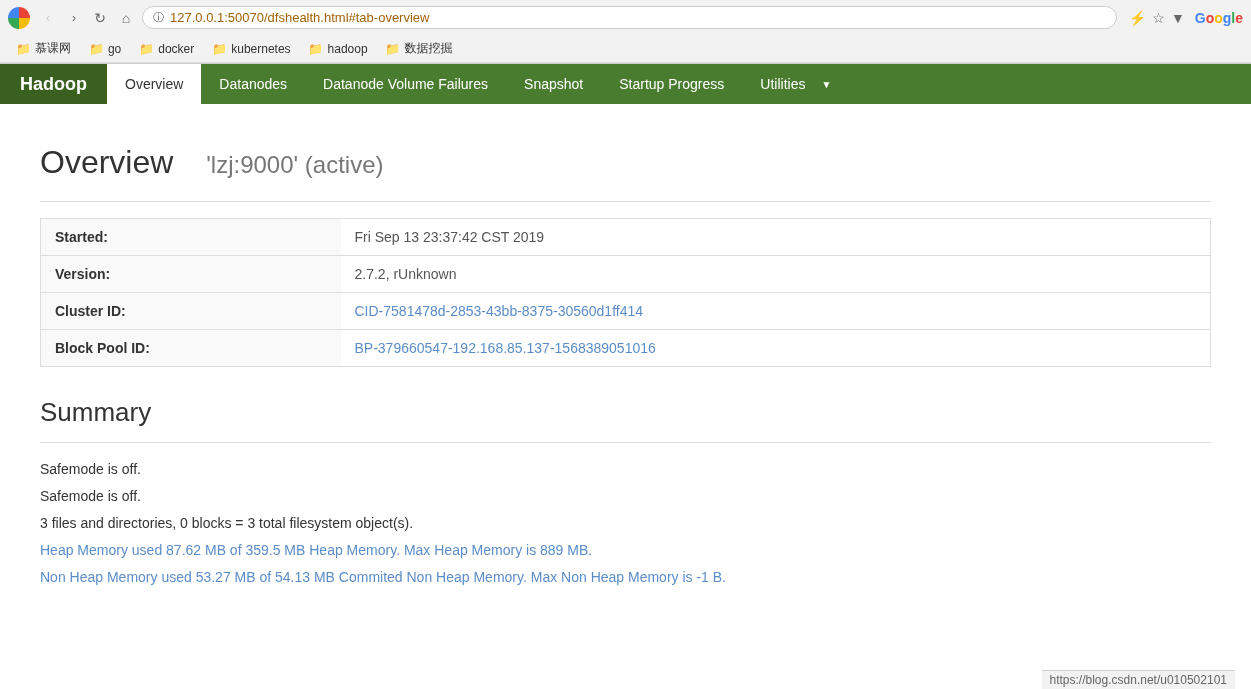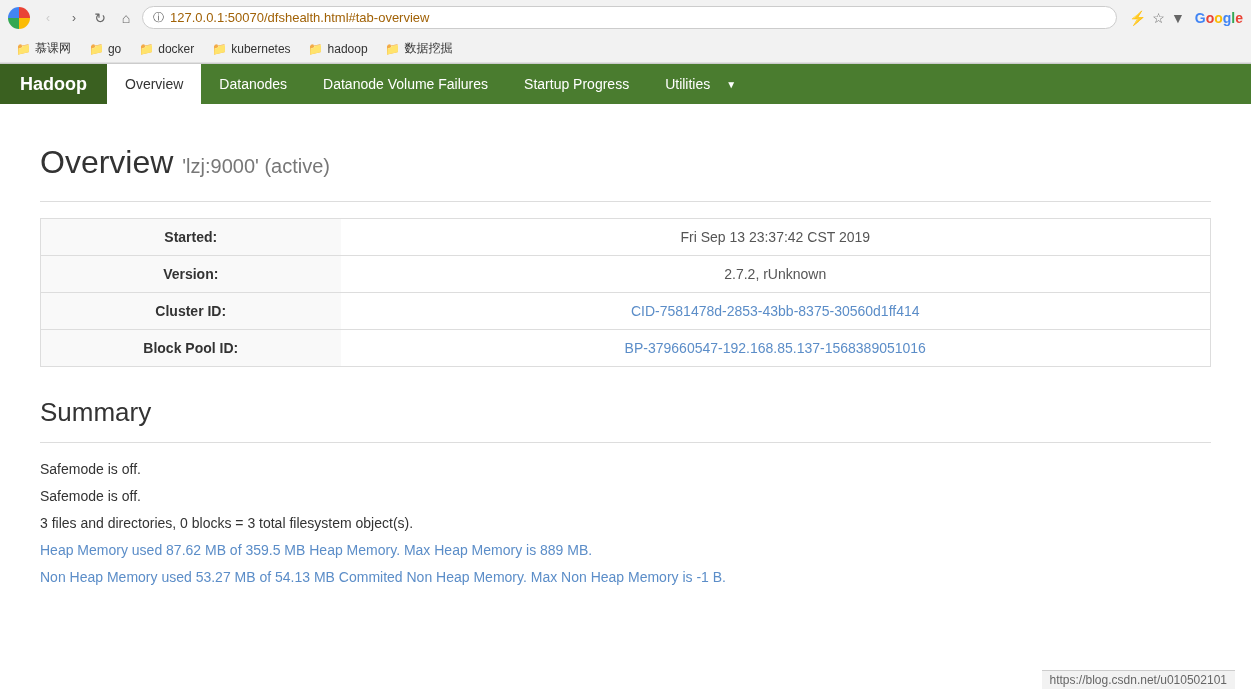--- a/index.html
+++ b/index.html
@@ -32,27 +32,27 @@
     .hadoop-nav-items { display: flex; align-items: stretch; }
     .nav-item { color: #fff; padding: 0 18px; display: flex; align-items: center; cursor: pointer; font-size: 14px; min-height: 40px; text-decoration: none; }
     .nav-item.active { background: #fff; color: #333; }
     .nav-item.has-dropdown { gap: 16px; }
 
     
     .main-content { padding: 20px 40px; }
 
     
     .page-heading { font-size: 32px; font-weight: normal; color: #333; margin-bottom: 20px; margin-top: 20px; }
-    .page-heading .subtitle { font-size: 20px; color: #777; font-weight: normal; }
+    .page-heading .subtitle { font-size: 24px; color: #777; font-weight: normal; margin-left: 24px; }
 
     
     .info-table { width: 100%; border-collapse: collapse; margin-bottom: 30px; border: 1px solid #ddd; }
     .info-table tr { border-bottom: 1px solid #ddd; }
     .info-table tr:last-child { border-bottom: none; }
-    .info-table td { padding: 10px 14px; vertical-align: middle; text-align: center; }
+    .info-table td { padding: 10px 14px; vertical-align: middle; }
     .info-table td:first-child { font-weight: bold; background: #f9f9f9; width: 300px; color: #333; }
     .info-table td:last-child { color: #555; }
     .info-table a { color: #5b8dc8; text-decoration: none; }
 
     
     .summary-heading { font-size: 26px; font-weight: normal; color: #333; margin-bottom: 14px; }
     .summary-divider { border: none; border-top: 1px solid #ddd; margin-bottom: 16px; }
     .summary-text { color: #333; margin-bottom: 6px; font-size: 14px; line-height: 1.5; }
     .summary-text.link-color { color: #5b8dc8; }
 
@@ -117,20 +117,21 @@
     </div>
   </div>
 </div>
 
 <nav class="hadoop-nav">
   <div class="hadoop-brand">Hadoop</div>
   <div class="hadoop-nav-items">
     <a class="nav-item active">Overview</a>
     <a class="nav-item">Datanodes</a>
     <a class="nav-item">Datanode Volume Failures</a>
+    <a class="nav-item">Snapshot</a>
     <a class="nav-item">Startup Progress</a>
     <a class="nav-item has-dropdown">
       <span>Utilities</span>
       <span style="font-size:10px;">▼</span>
     </a>
   </div>
 </nav>
 
 <div class="main-content">
 

